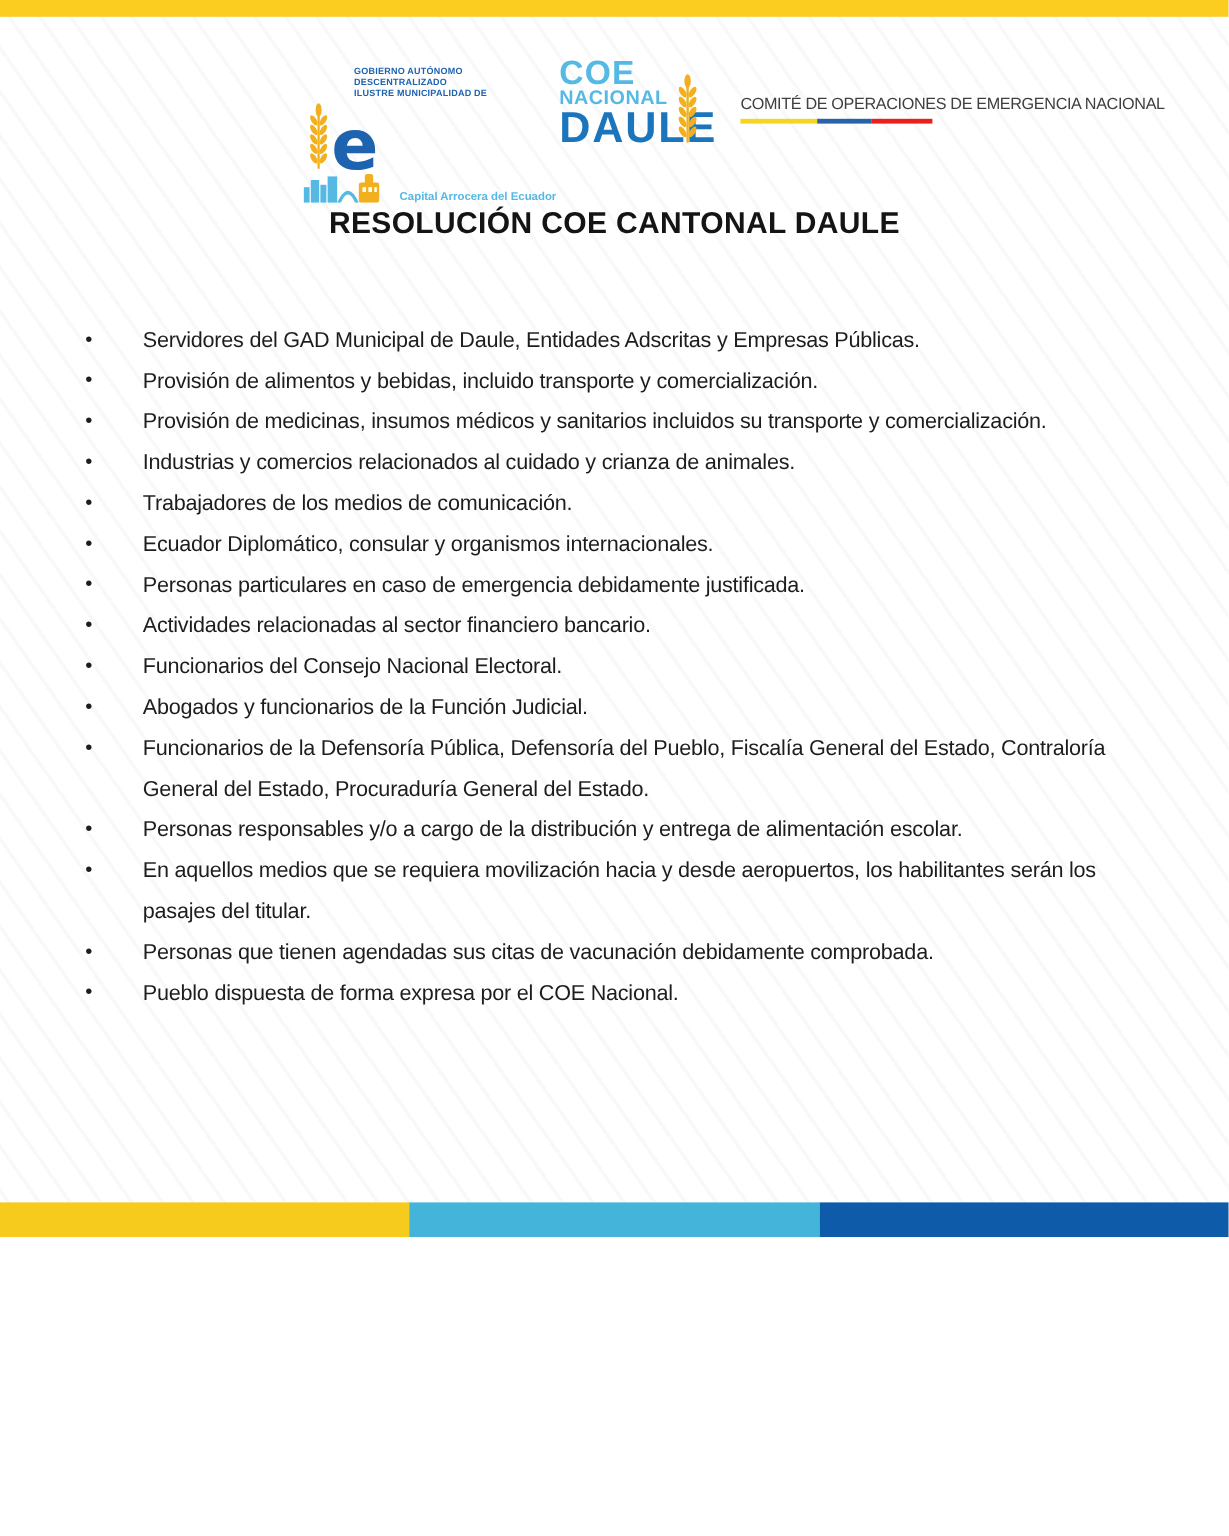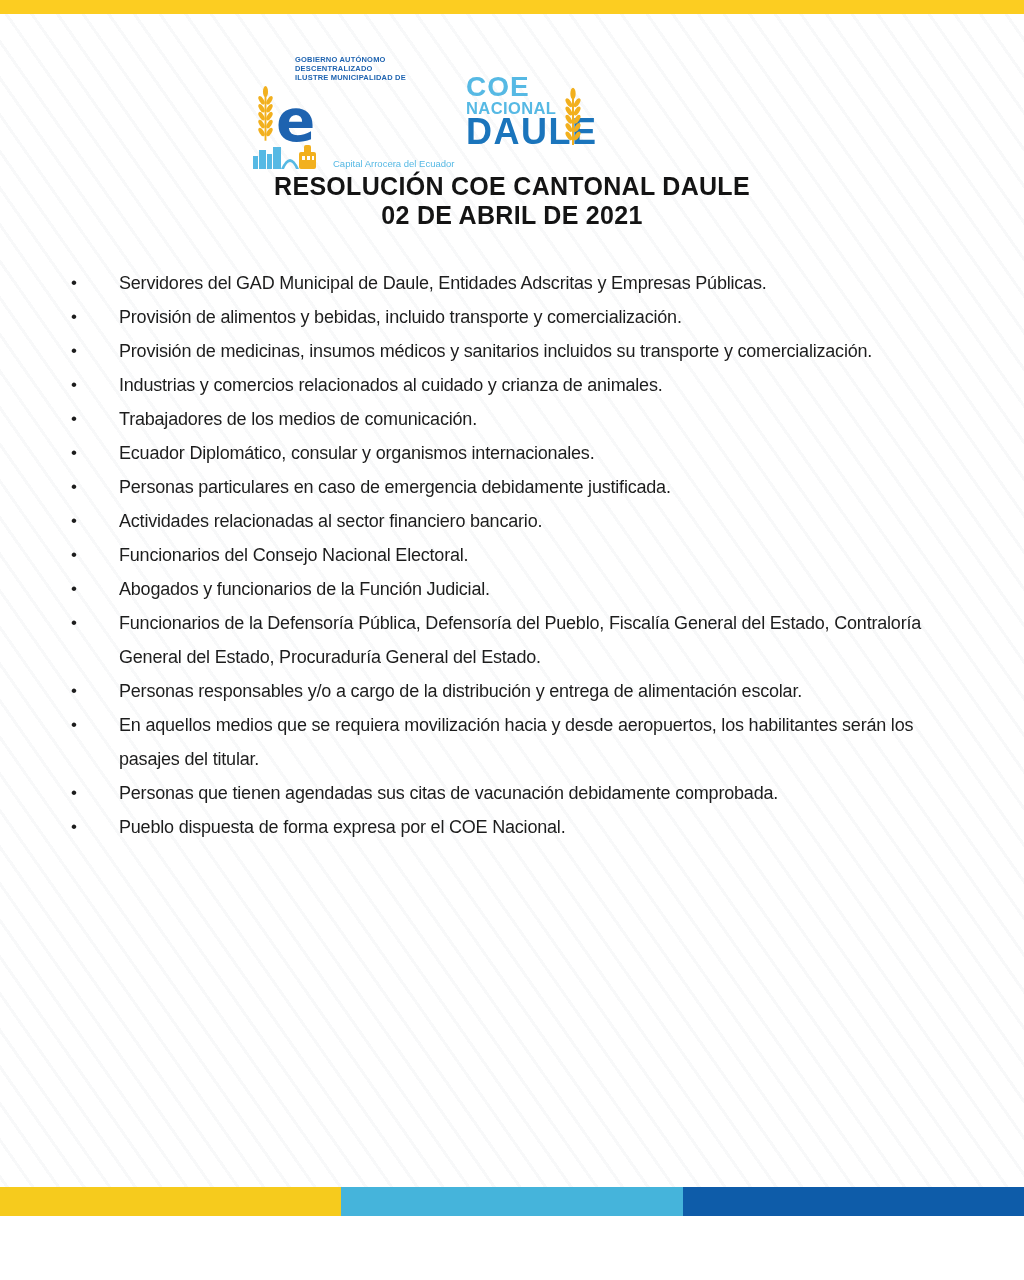--- a/index.html
+++ b/index.html
@@ -1,35 +1,35 @@
 <!DOCTYPE html>
 <html><head>
 <meta charset="utf-8">
 <style>
   html,body{margin:0;padding:0;background:#ffffff;}
   .page{
-    position:relative;width:1024px;height:1216px;overflow:hidden;
+    position:relative;width:1024px;height:1031px;overflow:hidden;
     font-family:"Liberation Sans",sans-serif;
     background-color:#ffffff;
     background-image:repeating-linear-gradient(55deg,
       rgba(176,184,193,0.09) 0px, rgba(176,184,193,0.09) 3px,
       transparent 3px, transparent 21px);
   }
   .top-bar{position:absolute;top:0;left:0;width:1024px;height:14px;}
   
   .daule-logo{position:absolute;left:253px;top:55px;width:200px;}
   .gad-lines{margin-left:42px;font-size:7.5px;line-height:9px;font-weight:bold;
     color:#1E63B0;letter-spacing:0.2px;}
   .wordmark{display:flex;align-items:flex-end;color:#1E63B0;
     font-family:"DejaVu Sans",sans-serif;font-weight:bold;
     font-size:58px;line-height:52px;letter-spacing:-3px;margin-top:1px;}
   .wordmark .wheat-slot{margin:0 1px -2px 3px;}
   .logo-bottom{display:flex;align-items:flex-end;margin-top:-4px;}
-  .tagline{font-size:9.5px;color:#56B9E4;font-weight:normal;padding:0 0 4px 4px;white-space:nowrap;}
-  .coe-logo{position:absolute;left:466px;top:74px;width:125px;font-weight:bold;}
+  .tagline{font-size:9.5px;color:#56B9E4;font-weight:bold;padding:0 0 4px 4px;white-space:nowrap;}
+  .coe-logo{position:absolute;left:466px;top:48px;width:125px;font-weight:bold;}
   .coe-line1{font-size:28px;line-height:25px;letter-spacing:1px;color:#56B9E4;}
   .coe-line2{font-size:16.5px;line-height:19px;letter-spacing:0.4px;color:#56B9E4;}
   .coe-line3{font-size:36px;line-height:27px;letter-spacing:1.5px;color:#1B75BC;}
   .coe-logo svg{position:absolute;left:97px;top:13px;}
   .committee{position:absolute;left:617px;top:79px;}
   .committee-label{font-size:13.5px;letter-spacing:-0.3px;color:#3F3F3F;white-space:nowrap;}
   .flag-line{display:flex;width:160px;height:4px;margin-top:5px;}
   .flag-line span{display:block;height:4px;}
   .flag-seg-y{width:40%;}.flag-seg-b{width:28%;}.flag-seg-r{width:32%;}
   
@@ -119,24 +119,31 @@
         <ellipse cx="7" cy="39" rx="2.8" ry="6" transform="rotate(-32 7 39)"></ellipse>
         <ellipse cx="17" cy="39" rx="2.8" ry="6" transform="rotate(32 17 39)"></ellipse>
         <ellipse cx="7" cy="49" rx="2.8" ry="6" transform="rotate(-32 7 49)"></ellipse>
         <ellipse cx="17" cy="49" rx="2.8" ry="6" transform="rotate(32 17 49)"></ellipse>
         <ellipse cx="7" cy="59" rx="2.8" ry="6" transform="rotate(-32 7 59)"></ellipse>
         <ellipse cx="17" cy="59" rx="2.8" ry="6" transform="rotate(32 17 59)"></ellipse>
       </g>
     </svg>
   </div>
 
+  <div class="committee">
+    <div class="committee-label">COMITÉ DE OPERACIONES DE EMERGENCIA NACIONAL</div>
+    <div class="flag-line">
+      <span class="flag-seg-y" style="background: rgb(245, 212, 34);"></span>
+      <span class="flag-seg-b" style="background: rgb(40, 98, 168);"></span>
+      <span class="flag-seg-r" style="background: rgb(232, 33, 29);"></span>
+    </div>
+  </div>
 
   <div class="title">
     <div>RESOLUCIÓN COE CANTONAL DAULE</div>
-    <div>02 DE ABRIL DE 2021</div>
   </div>
 
   <div class="list">
       <div class="li">
         <span class="bullet">•</span>
         <span class="li-text">Servidores del GAD Municipal de Daule, Entidades Adscritas y Empresas Públicas.</span>
       </div>
       <div class="li">
         <span class="bullet">•</span>
         <span class="li-text">Provisión de alimentos y bebidas, incluido transporte y comercialización.</span>

